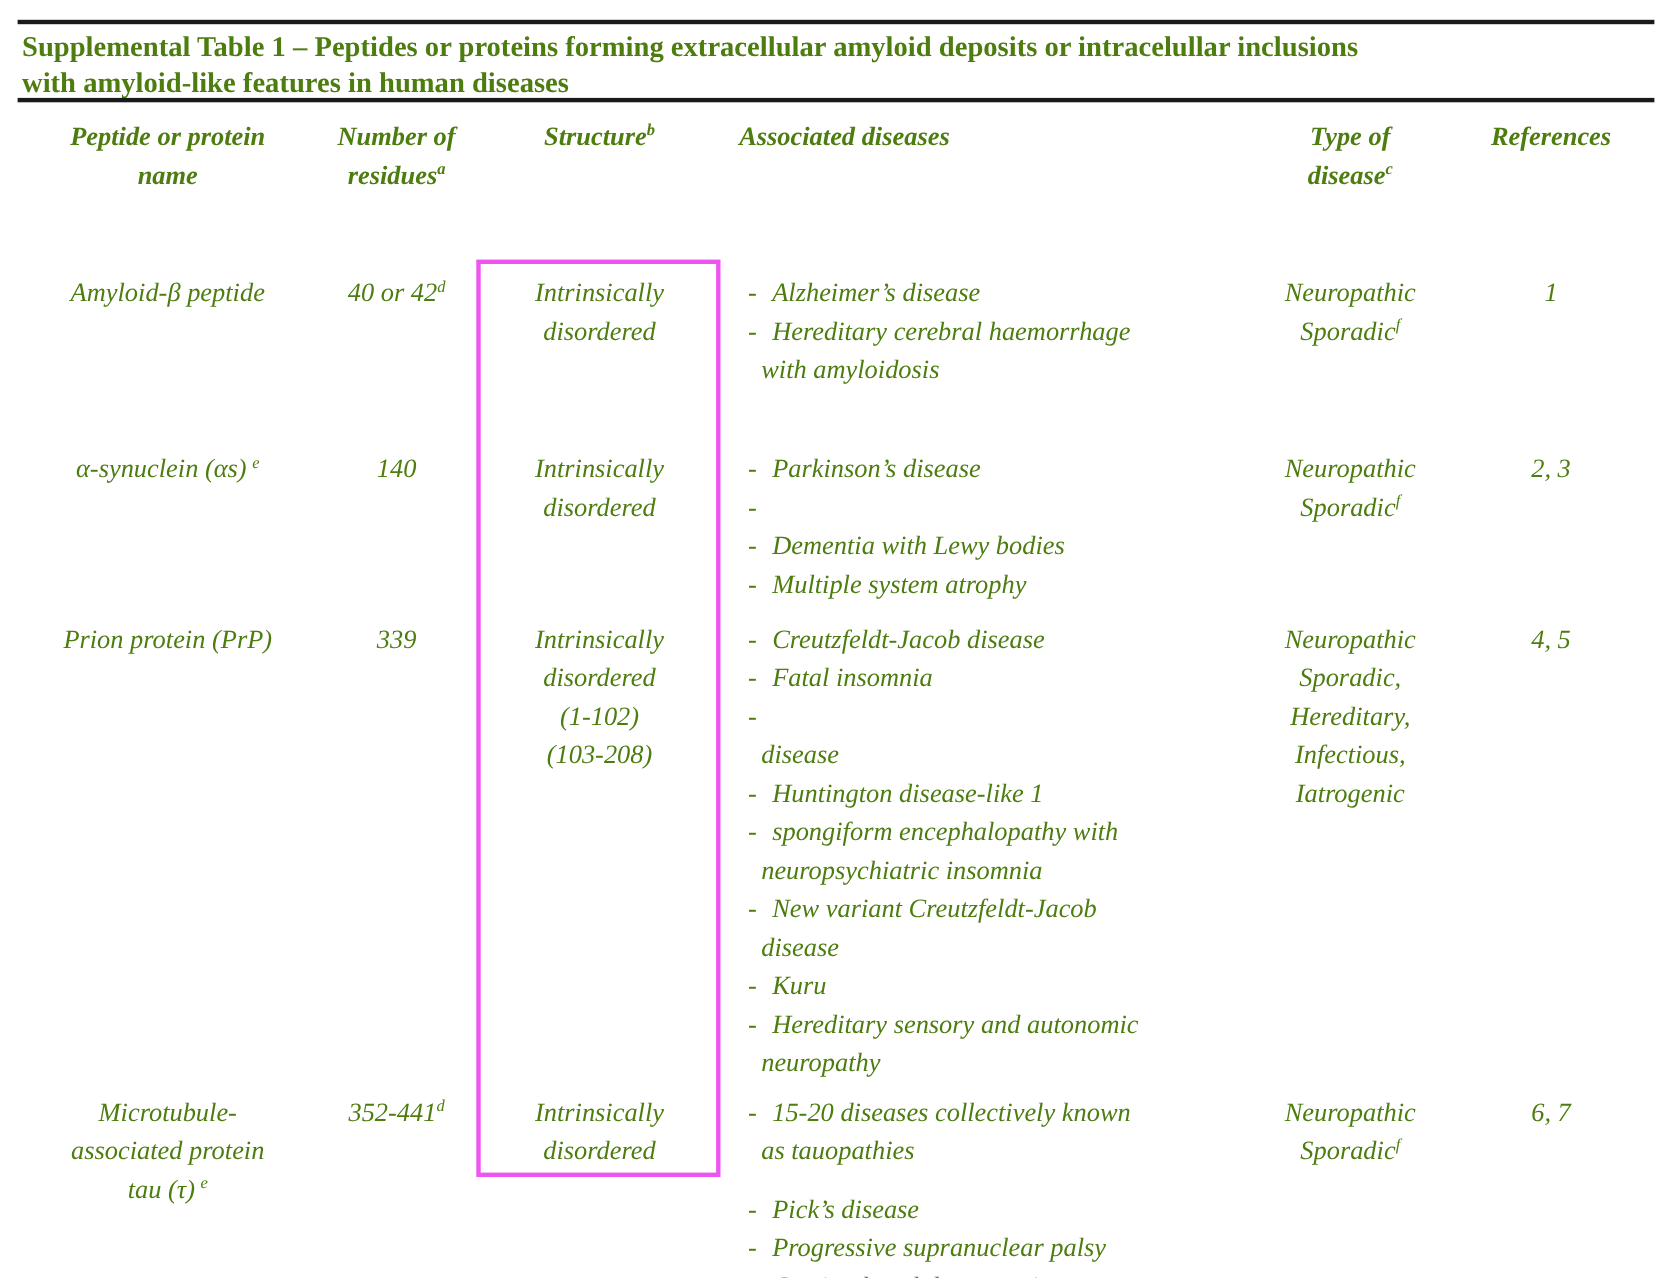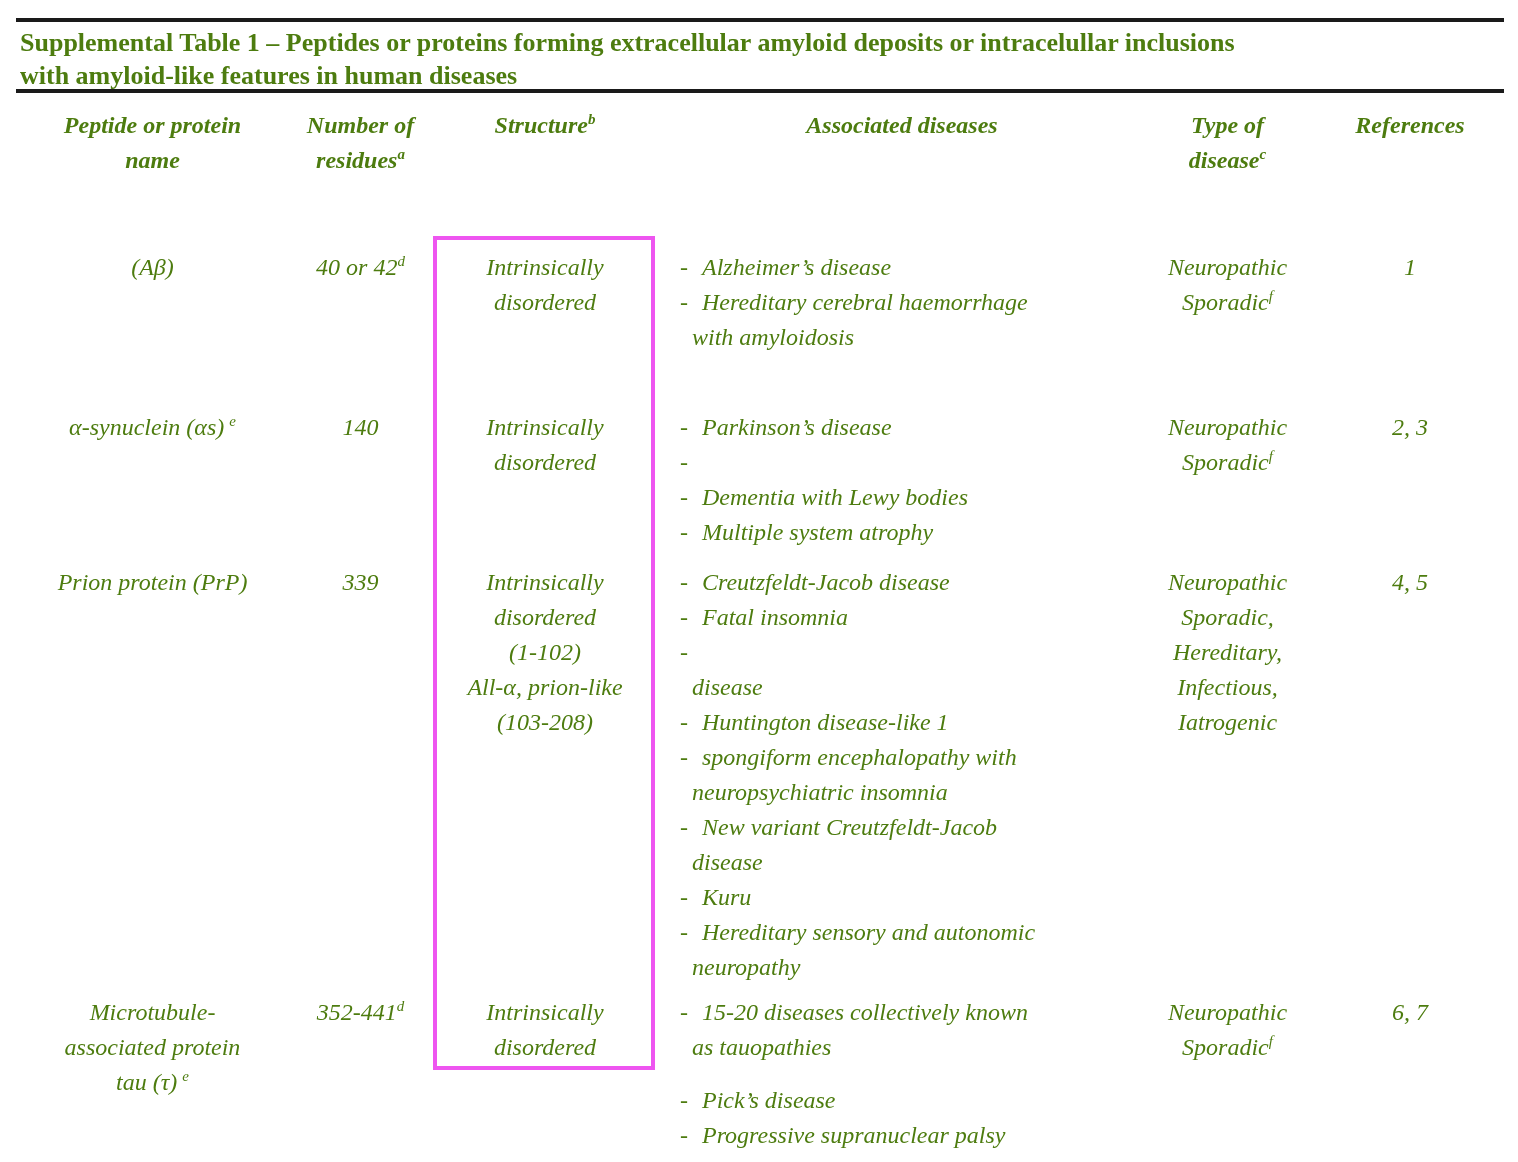--- a/index.html
+++ b/index.html
@@ -40,21 +40,21 @@
   .hrow { top: 108px; font-weight: bold; }
   .r1 { top: 250px; }
   .r2 { top: 410px; }
   .r3 { top: 565px; }
   .r4 { top: 995px; }
   .cell { position: absolute; top: 0; font-style: italic; }
   .c1 { left: 20px;   width: 265px; text-align: center; }
   .c2 { left: 288px;  width: 145px; text-align: center; }
   .c3 { left: 437px;  width: 216px; text-align: center; }
   .c4 { left: 672px;  width: 460px; text-align: left; }
-  .hrow .c4 { text-align: center; }
+  .hrow .c4 { }
   .c5 { left: 1140px; width: 175px; text-align: center; }
   .c6 { left: 1330px; width: 160px; text-align: center; }
   .line { min-height: 35px; }
   sup { font-size: 15px; line-height: 0; }
   sup.sp { margin-left: 5px; }
   .d-first { position: relative; padding-left: 30px; }
   .d-first .bullet { position: absolute; left: 8px; }
   .d-cont { padding-left: 20px; }
   .gap-before { margin-top: 18px; }
   .highlight-box {
@@ -103,21 +103,21 @@
       <div class="line">Type of</div>
       <div class="line"><span>disease</span><sup>c</sup></div>
     </div>
     <div class="cell c6">
       <div class="line">References</div>
     </div>
   </div>
 
   <div class="row r1">
     <div class="cell c1">
-      <div class="line"><span>(Aβ)</span><sup></sup></div>
+      <div class="line"><span>Amyloid-β peptide</span><sup></sup></div>
     </div>
     <div class="cell c2">
       <div class="line"><span>40 or 42</span><sup>d</sup></div>
     </div>
     <div class="cell c3">
       <div class="line">Intrinsically</div>
       <div class="line">disordered</div>
     </div>
     <div class="cell c4">
       <div class="line d-first"><span class="bullet">-</span><span>Alzheimer’s disease</span></div>
@@ -163,21 +163,20 @@
     <div class="cell c1">
       <div class="line"><span>Prion protein (PrP)</span><sup></sup></div>
     </div>
     <div class="cell c2">
       <div class="line"><span>339</span><sup></sup></div>
     </div>
     <div class="cell c3">
       <div class="line">Intrinsically</div>
       <div class="line">disordered</div>
       <div class="line">(1-102)</div>
-      <div class="line">All-α, prion-like</div>
       <div class="line">(103-208)</div>
     </div>
     <div class="cell c4">
       <div class="line d-first"><span class="bullet">-</span><span>Creutzfeldt-Jacob disease</span></div>
       <div class="line d-first"><span class="bullet">-</span><span>Fatal insomnia</span></div>
       <div class="line d-first"><span class="bullet">-</span></div>
       <div class="line d-cont">disease</div>
       <div class="line d-first"><span class="bullet">-</span><span>Huntington disease-like 1</span></div>
       <div class="line d-first"><span class="bullet">-</span><span>spongiform encephalopathy with</span></div>
       <div class="line d-cont">neuropsychiatric insomnia</div>

